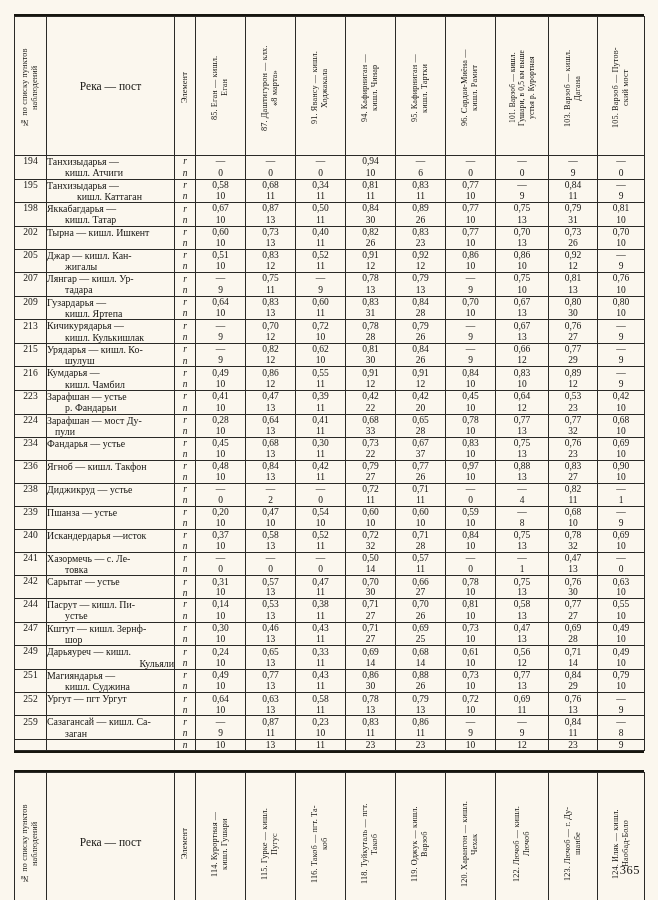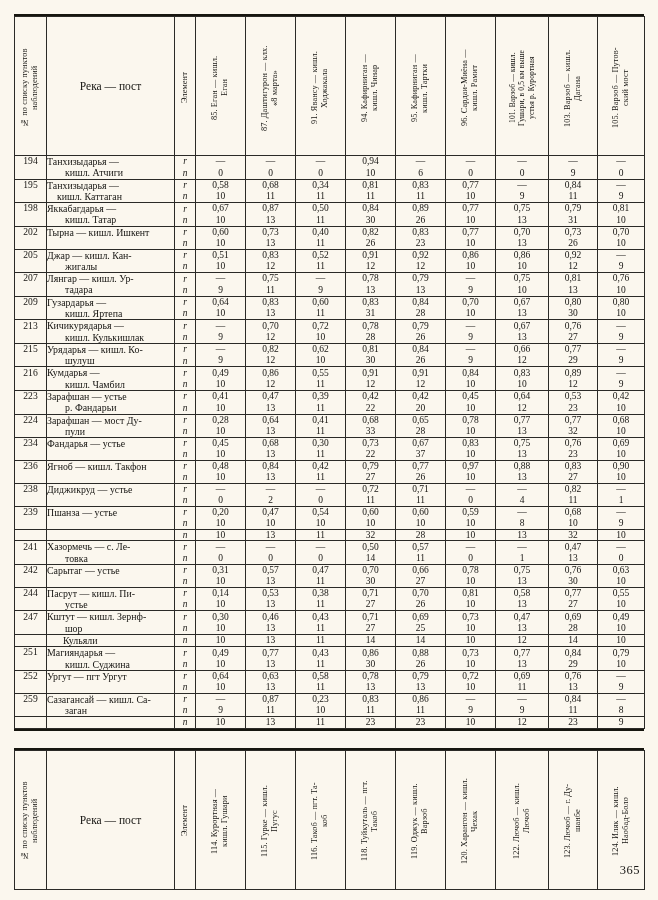--- a/index.html
+++ b/index.html
@@ -226,21 +226,21 @@
           <td class="val nb-b">0,34</td>
           <td class="val nb-b">0,81</td>
           <td class="val nb-b">0,83</td>
           <td class="val nb-b">0,77</td>
           <td class="val nb-b">—</td>
           <td class="val nb-b">0,84</td>
           <td class="val nb-b">—</td>
         </tr>
         <tr class="halfrow">
           <td class="num nb-t"></td>
-          <td class="river nb-t" style="padding-left: 10px;">кишл. Каттаган</td>
+          <td class="river nb-t" style="padding-left: 30px;">кишл. Каттаган</td>
           <td class="elem nb-t">п</td>
           <td class="val nb-t">10</td>
           <td class="val nb-t">11</td>
           <td class="val nb-t">11</td>
           <td class="val nb-t">11</td>
           <td class="val nb-t">11</td>
           <td class="val nb-t">10</td>
           <td class="val nb-t">9</td>
           <td class="val nb-t">11</td>
           <td class="val nb-t">9</td>
@@ -506,21 +506,21 @@
           <td class="val nb-b">0,41</td>
           <td class="val nb-b">0,68</td>
           <td class="val nb-b">0,65</td>
           <td class="val nb-b">0,78</td>
           <td class="val nb-b">0,77</td>
           <td class="val nb-b">0,77</td>
           <td class="val nb-b">0,68</td>
         </tr>
         <tr class="halfrow">
           <td class="num nb-t"></td>
-          <td class="river nb-t" style="padding-left: 18px; margin-top: 15px;">пули</td>
+          <td class="river nb-t" style="padding-left: 8px; margin-top: 15px;">пули</td>
           <td class="elem nb-t">п</td>
           <td class="val nb-t">10</td>
           <td class="val nb-t">13</td>
           <td class="val nb-t">11</td>
           <td class="val nb-t">33</td>
           <td class="val nb-t">28</td>
           <td class="val nb-t">10</td>
           <td class="val nb-t">13</td>
           <td class="val nb-t">32</td>
           <td class="val nb-t">10</td>
@@ -631,20 +631,34 @@
           <td class="val nb-t">10</td>
           <td class="val nb-t">10</td>
           <td class="val nb-t">10</td>
           <td class="val nb-t">10</td>
           <td class="val nb-t">10</td>
           <td class="val nb-t">8</td>
           <td class="val nb-t">10</td>
           <td class="val nb-t">9</td>
         </tr>
         <tr class="halfrow">
+          <td class="num nb-b">240</td>
+          <td class="river nb-b">Искандердарья —исток</td>
+          <td class="elem nb-b">r</td>
+          <td class="val nb-b">0,37</td>
+          <td class="val nb-b">0,58</td>
+          <td class="val nb-b">0,52</td>
+          <td class="val nb-b">0,72</td>
+          <td class="val nb-b">0,71</td>
+          <td class="val nb-b">0,84</td>
+          <td class="val nb-b">0,75</td>
+          <td class="val nb-b">0,78</td>
+          <td class="val nb-b">0,69</td>
+        </tr>
+        <tr class="halfrow">
           <td class="num nb-t"></td>
           <td class="river nb-t" style="padding-left: 18px;"></td>
           <td class="elem nb-t">п</td>
           <td class="val nb-t">10</td>
           <td class="val nb-t">13</td>
           <td class="val nb-t">11</td>
           <td class="val nb-t">32</td>
           <td class="val nb-t">28</td>
           <td class="val nb-t">10</td>
           <td class="val nb-t">13</td>
@@ -757,22 +771,36 @@
           <td class="val nb-t">13</td>
           <td class="val nb-t">11</td>
           <td class="val nb-t">27</td>
           <td class="val nb-t">25</td>
           <td class="val nb-t">10</td>
           <td class="val nb-t">13</td>
           <td class="val nb-t">28</td>
           <td class="val nb-t">10</td>
         </tr>
         <tr class="halfrow">
-          <td class="num nb-t"></td>
-          <td class="river nb-t" style="padding-left: 16px;">Кульяли</td>
+          <td class="num nb-b">249</td>
+          <td class="river nb-b">Дарьяуреч — кишл.</td>
+          <td class="elem nb-b">r</td>
+          <td class="val nb-b">0,24</td>
+          <td class="val nb-b">0,65</td>
+          <td class="val nb-b">0,33</td>
+          <td class="val nb-b">0,69</td>
+          <td class="val nb-b">0,68</td>
+          <td class="val nb-b">0,61</td>
+          <td class="val nb-b">0,56</td>
+          <td class="val nb-b">0,71</td>
+          <td class="val nb-b">0,49</td>
+        </tr>
+        <tr class="halfrow">
+          <td class="num nb-t"></td>
+          <td class="river nb-t" style="padding-left: 8px; text-align: right;">Кульяли</td>
           <td class="elem nb-t">п</td>
           <td class="val nb-t">10</td>
           <td class="val nb-t">13</td>
           <td class="val nb-t">11</td>
           <td class="val nb-t">14</td>
           <td class="val nb-t">14</td>
           <td class="val nb-t">10</td>
           <td class="val nb-t">12</td>
           <td class="val nb-t">14</td>
           <td class="val nb-t">10</td>

